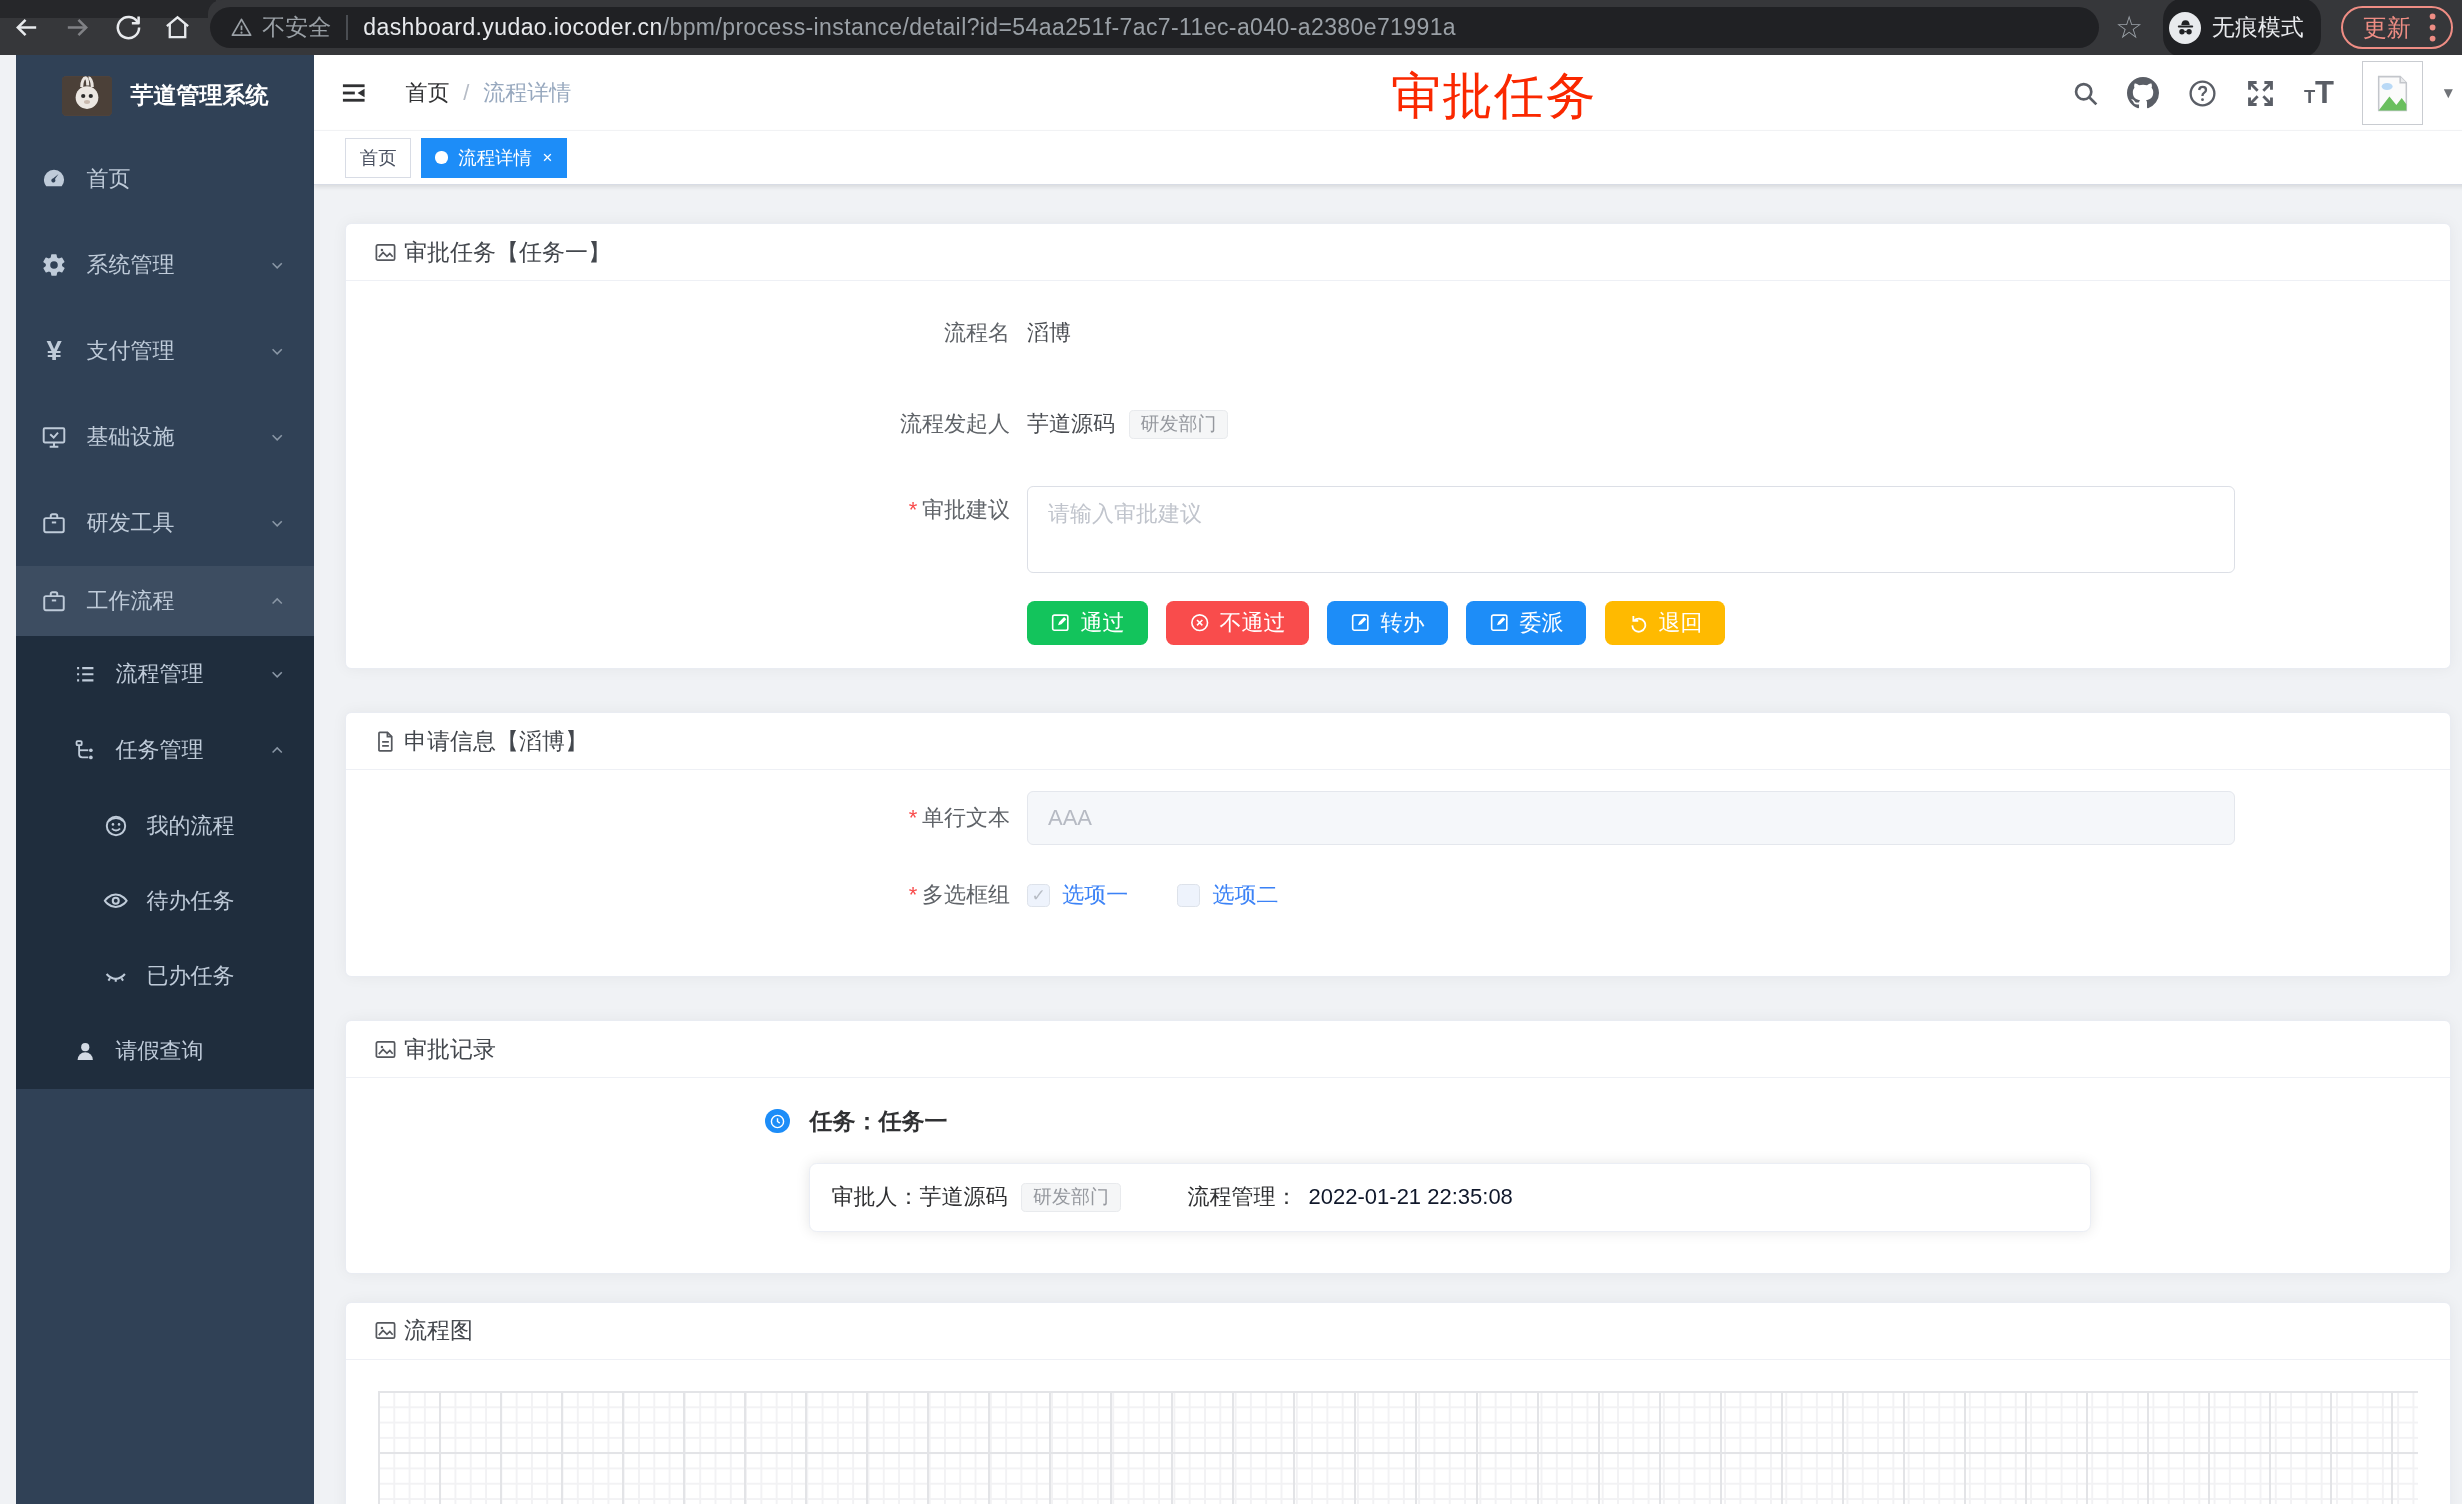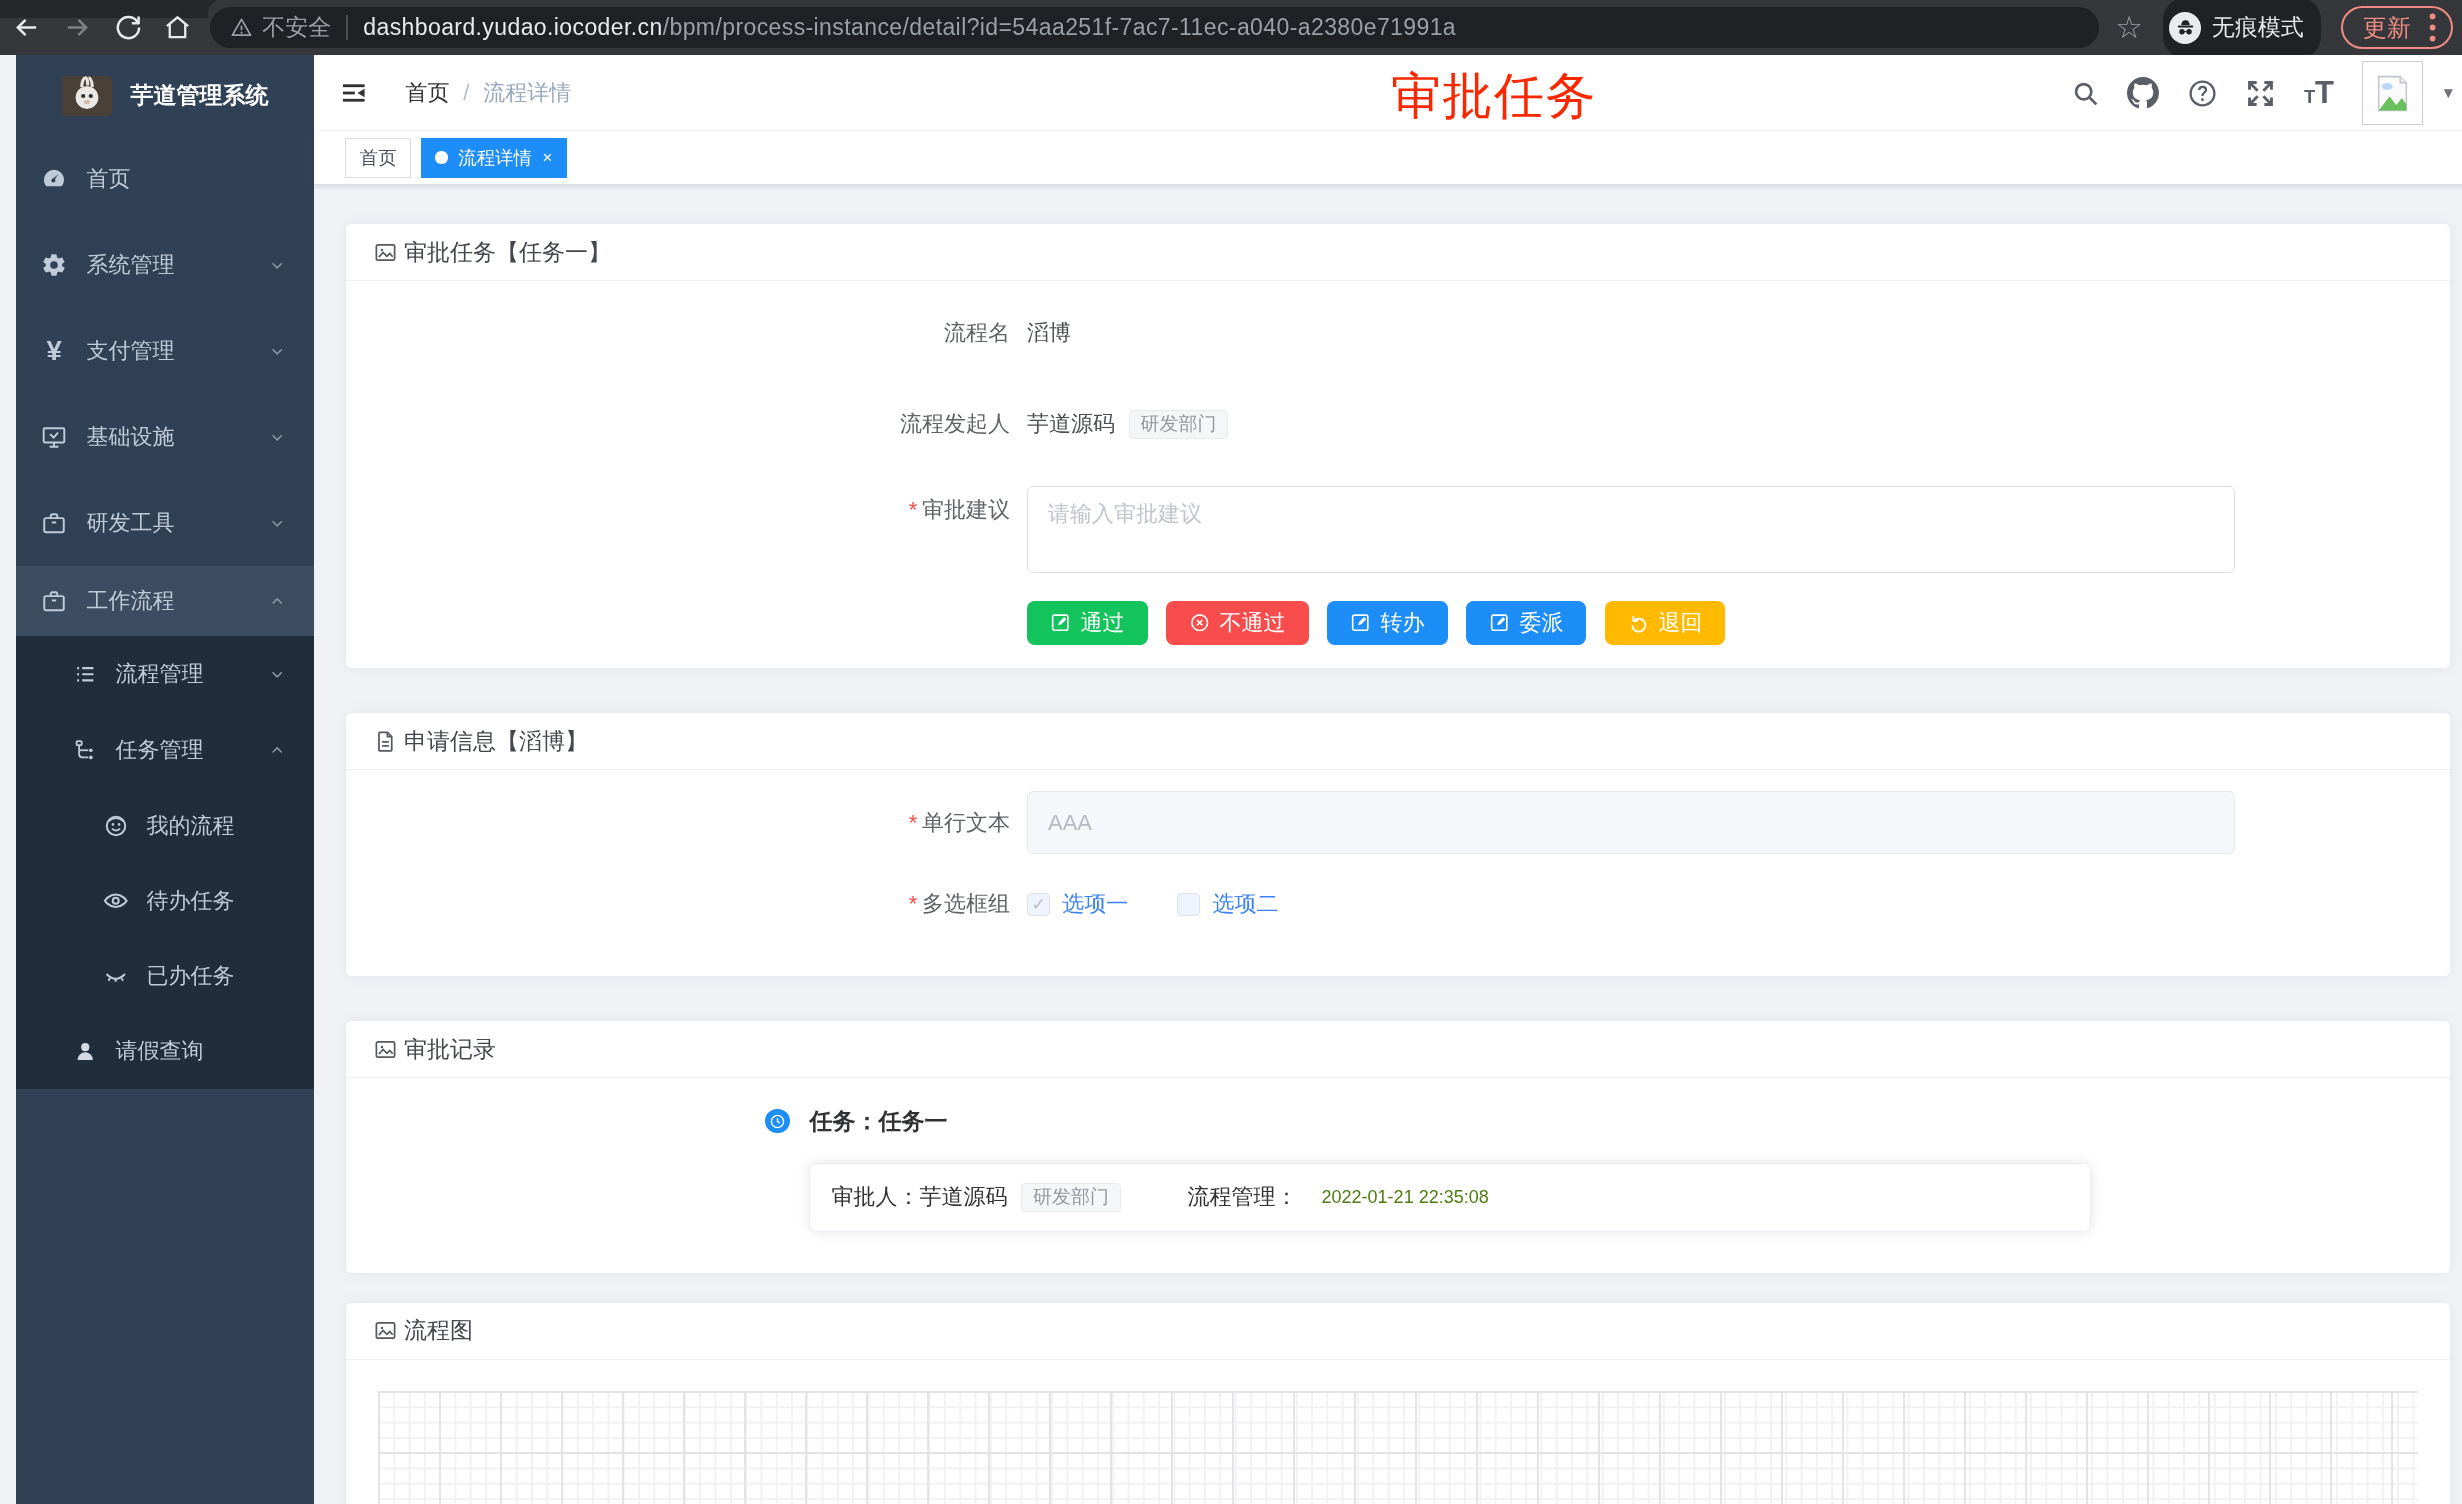--- a/index.html
+++ b/index.html
@@ -91,36 +91,36 @@
   .textarea::placeholder { color:#c0c4cc; }
   .btn-row { display:flex; margin-left:681px; gap:18.4px; }
   .btn { height:44px; border:none; border-radius:7.6px; color:#fff; font-size:22px; display:flex; align-items:center; gap:9.2px; padding:0 23px; cursor:pointer; font-family:inherit; }
   .btn-green { background:#13c45c; }
   .btn-red { background:#f94c4c; }
   .btn-blue { background:#1d8df8; }
   .btn-amber { background:#ffba00; }
 
   .card.apply { height:265px; }
   .apply-body { padding-top:21.4px; }
-  .input-disabled { width:1208px; height:63px; background:#f5f7fa; border:1.5px solid #e4e7ed; border-radius:6.1px; display:flex; align-items:center; padding:0 20px; font-size:22px; color:#b6bac3; }
+  .input-disabled { width:1208px; height:54px; background:#f5f7fa; border:1.5px solid #e4e7ed; border-radius:6.1px; display:flex; align-items:center; padding:0 20px; font-size:22px; color:#b6bac3; }
   .row-check { margin-top:35px; }
   .checkbox-group { display:flex; align-items:center; gap:49px; }
   .check-item { display:flex; align-items:center; gap:12.2px; }
   .cbox { width:23px; height:23px; border:1.5px solid #dde2ea; border-radius:4.6px; background:#eef3fc; display:flex; align-items:center; justify-content:center; color:#b7bcc4; font-size:17px; }
   .check-label { font-size:22px; color:#3b82f6; }
 
   .card.record { height:254px; }
   .record-body { padding-top:27.5px; }
   .record-row { display:flex; align-items:center; margin-left:419px; }
   .clock-dot { width:24.5px; height:24.5px; border-radius:50%; background:#1d8df8; display:flex; align-items:center; justify-content:center; }
   .task-title { font-size:23px; font-weight:bold; color:#303133; margin-left:20px; }
   .record-card { margin:26px 0 0 463px; width:1282px; height:69px; background:#fff; border:1.5px solid #ebeef5; border-radius:7.6px; box-shadow:0 0 13.8px rgba(0,0,0,.10); display:flex; align-items:center; padding:0 21.4px; }
   .rc-text { font-size:22px; color:#303133; }
   .rc-time-label { font-size:22px; color:#303133; margin-left:67px; }
-  .rc-time-value { font-size:18px; color:#4d7c0f; margin-left:24px; }
+  .rc-time-value { font-size:22px; color:#0f172a; margin-left:11px; }
 
   .card.diagram { height:321px; margin-top:-15.3px; margin-bottom:0; }
   .diagram-body { padding:31px 32px 0 32px; }
   .bpmn-grid { width:2040px; height:275px;
     background:
       linear-gradient(#e3e4e7 1.5px, transparent 1.5px) 0 0 / 61px 61px,
       linear-gradient(90deg, #e3e4e7 1.5px, transparent 1.5px) 0 0 / 61px 61px,
       linear-gradient(#f2f2f4 1.5px, transparent 1.5px) 0 0 / 15.3px 15.3px,
       linear-gradient(90deg, #f2f2f4 1.5px, transparent 1.5px) 0 0 / 15.3px 15.3px,
       #fff; }

